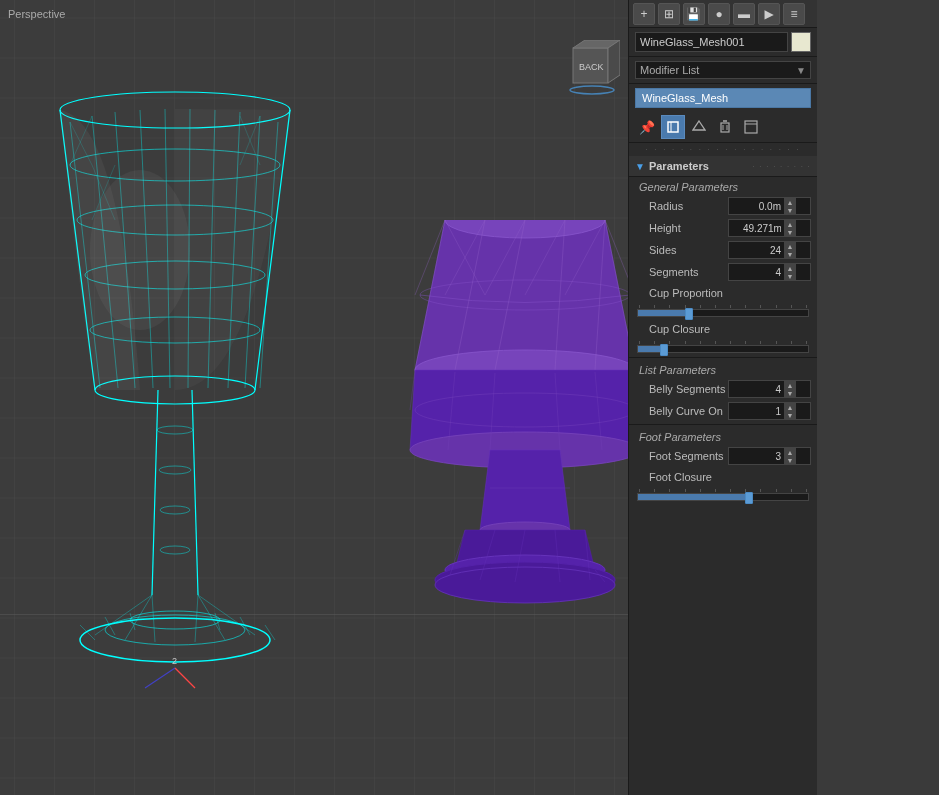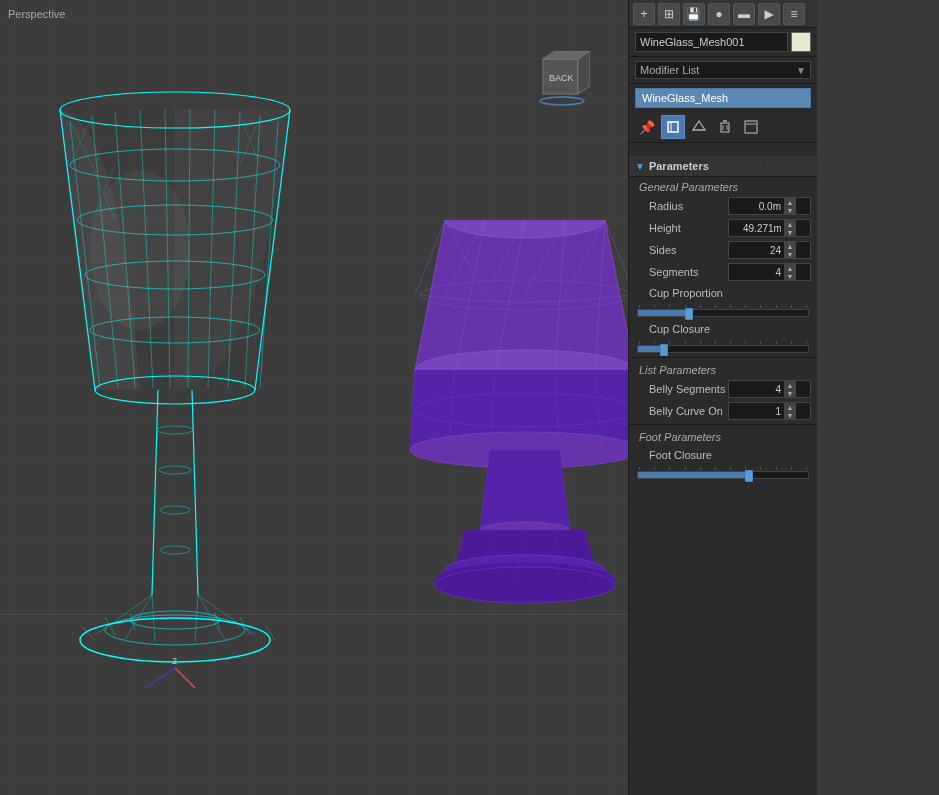--- a/index.html
+++ b/index.html
@@ -40,24 +40,23 @@
       top: 8px;
       left: 8px;
       color: #aaa;
       font-size: 11px;
     }
 
     
     .camera-cube {
       position: absolute;
       top: 40px;
-      right: 38px;
+      right: 8px;
       width: 55px;
       height: 55px;
-      margin-top: 11px;
     }
 
     
     .wineglass-svg {
       position: absolute;
       left: 40px;
       top: 50px;
     }
 
     
@@ -693,20 +692,30 @@
         <button class="spinner-btn">▲</button>
         <button class="spinner-btn">▼</button>
       </div>
     </div>
   </div>
 
   <div class="divider"></div>
 
   <div class="param-group-header">Foot Parameters</div>
 
+  <div class="param-row">
+    <span class="param-label">Foot Segments</span>
+    <div class="param-value">
+      <input type="text" value="3" style="">
+      <div class="param-spinners">
+        <button class="spinner-btn">▲</button>
+        <button class="spinner-btn">▼</button>
+      </div>
+    </div>
+  </div>
 
   <div class="param-row">
     <span class="param-label">Foot Closure</span>
   </div>
 
   <div class="slider-row">
     <div class="slider-ticks">
       <div class="tick"></div>
         <div class="tick"></div>
         <div class="tick"></div>

